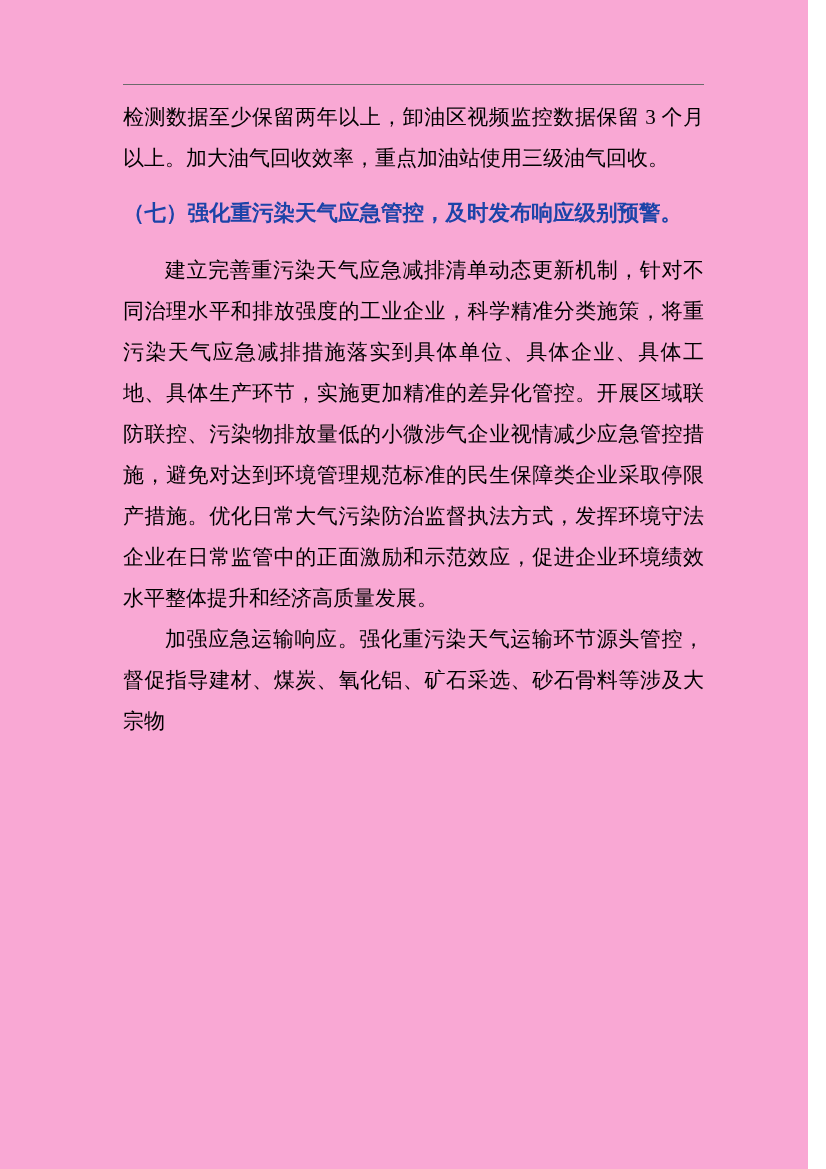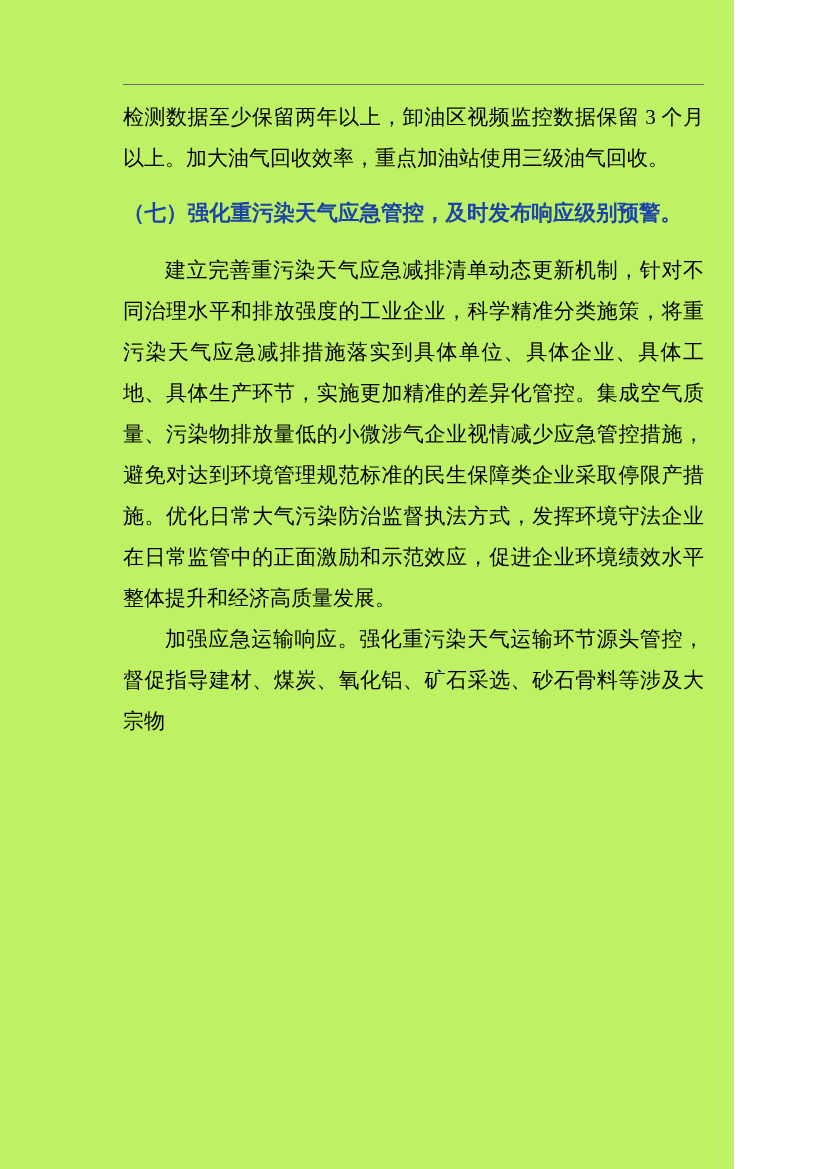--- a/index.html
+++ b/index.html
@@ -4,23 +4,23 @@
 <style>
   * { margin: 0; padding: 0; box-sizing: border-box; }
   html, body {
     width: 826px;
     height: 1169px;
     background: #ffffff;
     font-family: "Liberation Serif", "DejaVu Serif", serif;
   }
   .page {
     position: relative;
-    width: 734px;
+    width: 808px;
     height: 1169px;
-    background: #bef264;
+    background: #f9a8d4;
     overflow: hidden;
   }
   .header-rule {
     position: absolute;
     left: 123px;
     top: 84px;
     width: 581px;
     height: 0;
     border-top: 1px solid #6b6b6b;
   }
@@ -68,21 +68,21 @@
 
   <div class="header-rule"></div>
 
   <div class="content">
 
     <p class="body-para">检测数据至少保留两年以上，卸油区视频监控数据保留 3 个月以上。加大油气回收效率，重点加油站使用三级油气回收。</p>
 
     <h2 class="section-heading" data-color="document.colors.heading" style="color: rgb(28, 67, 168);">（七）强化重污染天气应急管控，及时发布响应级别预警。</h2>
 
 
-    <p class="body-para indent">建立完善重污染天气应急减排清单动态更新机制，针对不同治理水平和排放强度的工业企业，科学精准分类施策，将重污染天气应急减排措施落实到具体单位、具体企业、具体工地、具体生产环节，实施更加精准的差异化管控。集成空气质量、污染物排放量低的小微涉气企业视情减少应急管控措施，避免对达到环境管理规范标准的民生保障类企业采取停限产措施。优化日常大气污染防治监督执法方式，发挥环境守法企业在日常监管中的正面激励和示范效应，促进企业环境绩效水平整体提升和经济高质量发展。</p>
+    <p class="body-para indent">建立完善重污染天气应急减排清单动态更新机制，针对不同治理水平和排放强度的工业企业，科学精准分类施策，将重污染天气应急减排措施落实到具体单位、具体企业、具体工地、具体生产环节，实施更加精准的差异化管控。开展区域联防联控、污染物排放量低的小微涉气企业视情减少应急管控措施，避免对达到环境管理规范标准的民生保障类企业采取停限产措施。优化日常大气污染防治监督执法方式，发挥环境守法企业在日常监管中的正面激励和示范效应，促进企业环境绩效水平整体提升和经济高质量发展。</p>
 
     <p class="body-para indent">加强应急运输响应。强化重污染天气运输环节源头管控，督促指导建材、煤炭、氧化铝、矿石采选、砂石骨料等涉及大宗物</p>
 
   </div>
 
   <div class="page-number">40</div>
 
 </div>
 
 </body></html>

